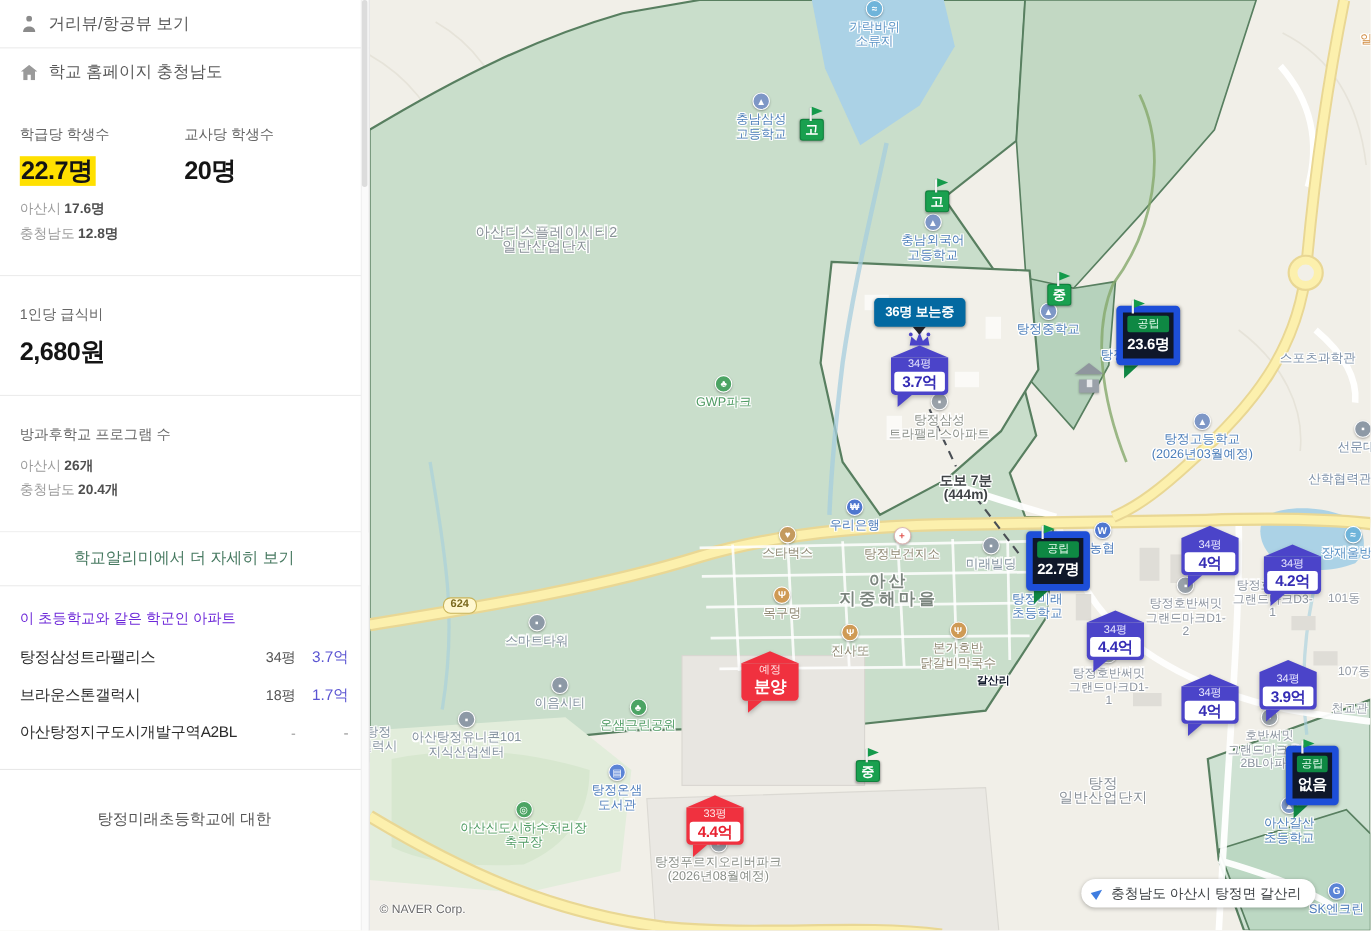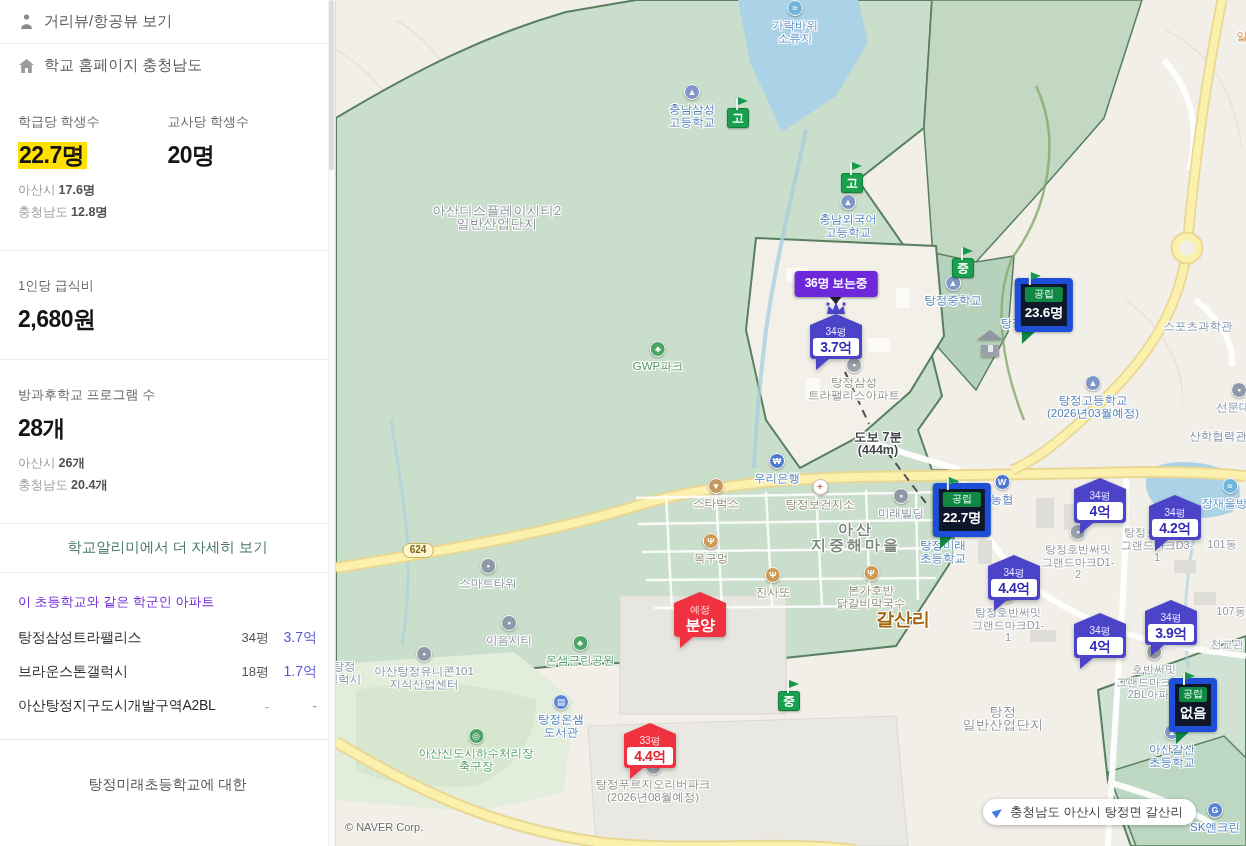--- a/index.html
+++ b/index.html
@@ -43,21 +43,21 @@
   .school   { color:#4c7eb9; }
   .water    { color:#5b93c6; }
   .district { color:#8a9199; font-size:13px; letter-spacing:0.5px; }
   .park     { color:#4f9b63; }
   .gray     { color:#8b9089; }
   .grayblue { color:#82909e; }
   .warm     { color:#8f8873; }
   .poiblue  { color:#4e7dbc; }
   .apt      { color:#8d95a0; font-size:11px; line-height:12.5px; }
   .dong     { color:#959ca6; font-size:11px; }
-  .town     { color:#a16207; font-size:18px; font-weight:600; }
+  .town     { color:#0f172a; font-size:10px; font-weight:600; }
   .bigvillage { color:#7c867f; font-size:15px; font-weight:600; letter-spacing:3px; line-height:16px; }
   .navy     { color:#7b8fa8; }
   .orangeL  { color:#d08a3e; font-size:11px; }
   .walk     { color:#3f4346; font-size:12.5px; font-weight:600; z-index:3; }
 
   
   .flagM { position:absolute; transform:translateX(-50%); z-index:5; cursor:pointer; }
   .fbox { position:relative; min-width:21px; height:20px; background:#19a04f; border:1px solid rgba(10,106,48,.55); border-radius:3px; color:#fff; font-weight:700; font-size:12px; line-height:18px; text-align:center; padding:0 4px; box-shadow:0 1px 2px rgba(0,0,0,.3); }
   .fpole { position:absolute; left:8px; top:-11px; width:2px; height:12px; background:#f2f2f2; box-shadow:0 0 1px rgba(0,0,0,.35); }
   .fpen  { position:absolute; left:10px; top:-12px; width:0; height:0; border-left:10px solid #149a4b; border-top:4px solid transparent; border-bottom:4px solid transparent; }
@@ -83,21 +83,21 @@
   .hl2 { background:#fff; border-radius:3px; font-size:14px; font-weight:800; text-align:center; line-height:18px; letter-spacing:-0.5px; }
   .hm.purple .hl2 { color:#352cb5; }
   .hm.red    .hl2 { color:#e8202f; }
   .hl2.plain { background:transparent; color:#fff !important; font-size:15px; }
   .htail { width:0; height:0; border-top:11px solid; border-right:13px solid transparent; margin-left:6px; }
   .hm.purple .htail { border-top-color:#4b44c9; }
   .hm.red    .htail { border-top-color:#f0313f; }
 
   
   .vtip { position:absolute; transform:translateX(-50%); z-index:8; text-align:center; }
-  .vtip-box { display:inline-block; background:#6d28d9; color:#fff; font-size:12px; font-weight:700; border-radius:4px; padding:4px 10px 5px; letter-spacing:-0.3px; box-shadow:0 1px 3px rgba(0,0,0,.4); }
+  .vtip-box { display:inline-block; background:#0369a1; color:#fff; font-size:12px; font-weight:700; border-radius:4px; padding:4px 10px 5px; letter-spacing:-0.3px; box-shadow:0 1px 3px rgba(0,0,0,.4); }
   .vtip-tail { width:0; height:0; margin:0 auto; border-left:6px solid transparent; border-right:6px solid transparent; border-top:7px solid #26262c; }
 
   .badge624 { position:absolute; transform:translateX(-50%); background:#fff7cf; border:1px solid #c7b35a; border-radius:7px; font-size:10px; font-weight:700; color:#7a691f; line-height:12px; padding:0 6px 1px; z-index:2; }
   .house3d { position:absolute; z-index:4; width:26px; transform:translateX(-50%); filter:drop-shadow(0 1px 1px rgba(0,0,0,.3)); }
   .h3roof { width:0; height:0; border-left:13px solid transparent; border-right:13px solid transparent; border-bottom:10px solid #8f969e; }
   .h3body { width:18px; height:12px; margin:0 auto; background:#9aa1a9; }
   .h3door { width:5px; height:7px; margin:5px auto 0; background:#e8eaec; }
 
   .attr { position:absolute; left:9px; bottom:13px; font-size:11px; color:#6b6b6b; z-index:9;
           text-shadow:1px 0 0 rgba(255,255,255,.8),-1px 0 0 rgba(255,255,255,.8),0 1px 0 rgba(255,255,255,.8),0 -1px 0 rgba(255,255,255,.8); }
@@ -141,21 +141,20 @@
     </div>
   </div>
 
   <div class="stat-block">
     <div class="stat-label">1인당 급식비</div>
     <div class="stat-value">2,680원</div>
   </div>
 
   <div class="stat-block">
     <div class="stat-label">방과후학교 프로그램 수</div>
-    <div class="stat-value">28개</div>
     <div class="stat-subs">
       <div class="stat-sub"><span>아산시</span><b>26개</b></div>
       <div class="stat-sub"><span>충청남도</span><b>20.4개</b></div>
     </div>
   </div>
 
   <button class="alimi">학교알리미에서 더 자세히 보기</button>
 
   <div class="apt-section">
     <div class="apt-title">이 초등학교와 같은 학군인 아파트</div>
@@ -346,21 +345,21 @@
       <div class="pline">스타벅스</div>
     </div>
     <div class="poi warm" style="left: 484px; top: 479px;">
       <div class="picon" style="background: rgb(255, 255, 255); color: rgb(224, 82, 77); border-color: rgb(221, 183, 180);">+</div>
       <div class="pline">탕정보건지소</div>
     </div>
     <div class="poi grayblue" style="left: 565px; top: 488px;">
       <div class="picon" style="background: rgb(141, 153, 166);">▪</div>
       <div class="pline">미래빌딩</div>
     </div>
-    <div class="poi bigvillage" style="left: 472px; top: 521px; margin-left: 48px;">
+    <div class="poi bigvillage" style="left: 472px; top: 521px;">
       <div class="pline">아산</div>
       <div class="pline">지중해마을</div>
     </div>
     <div class="poi warm" style="left: 375px; top: 533px;">
       <div class="picon" style="background: rgb(207, 154, 85);">Ψ</div>
       <div class="pline">목구멍</div>
     </div>
     <div class="poi warm" style="left: 437px; top: 567px;">
       <div class="picon" style="background: rgb(207, 154, 85);">Ψ</div>
       <div class="pline">진사또</div>

